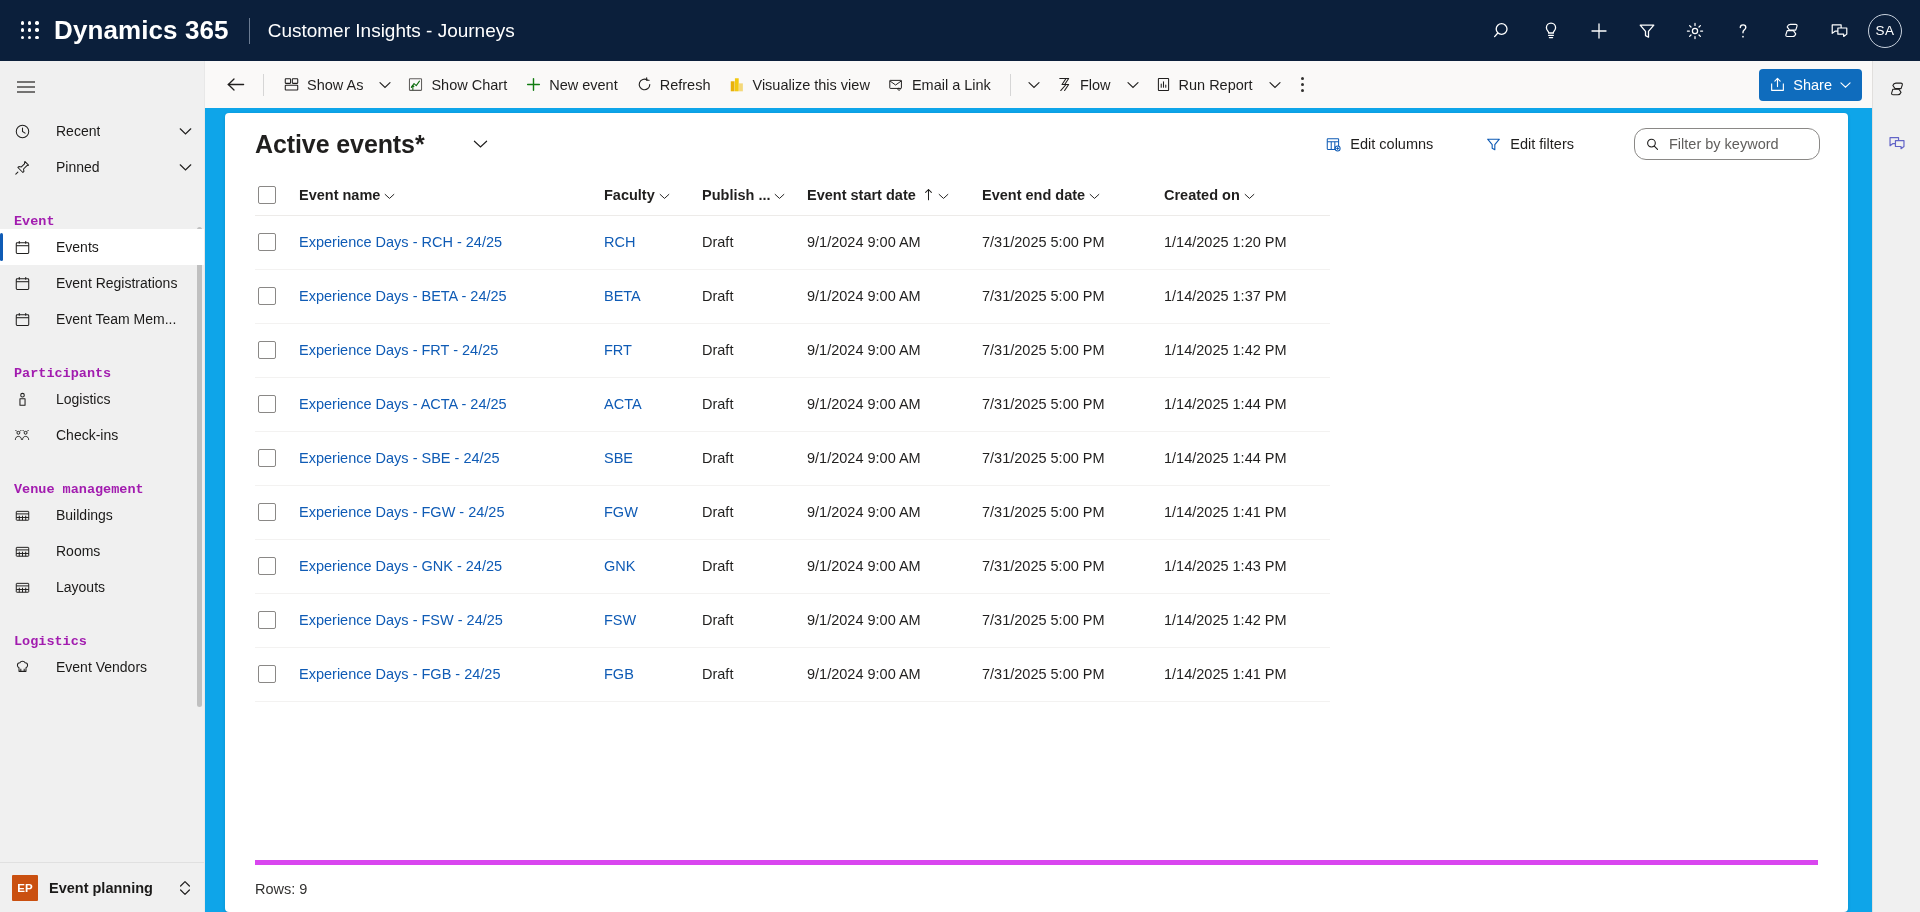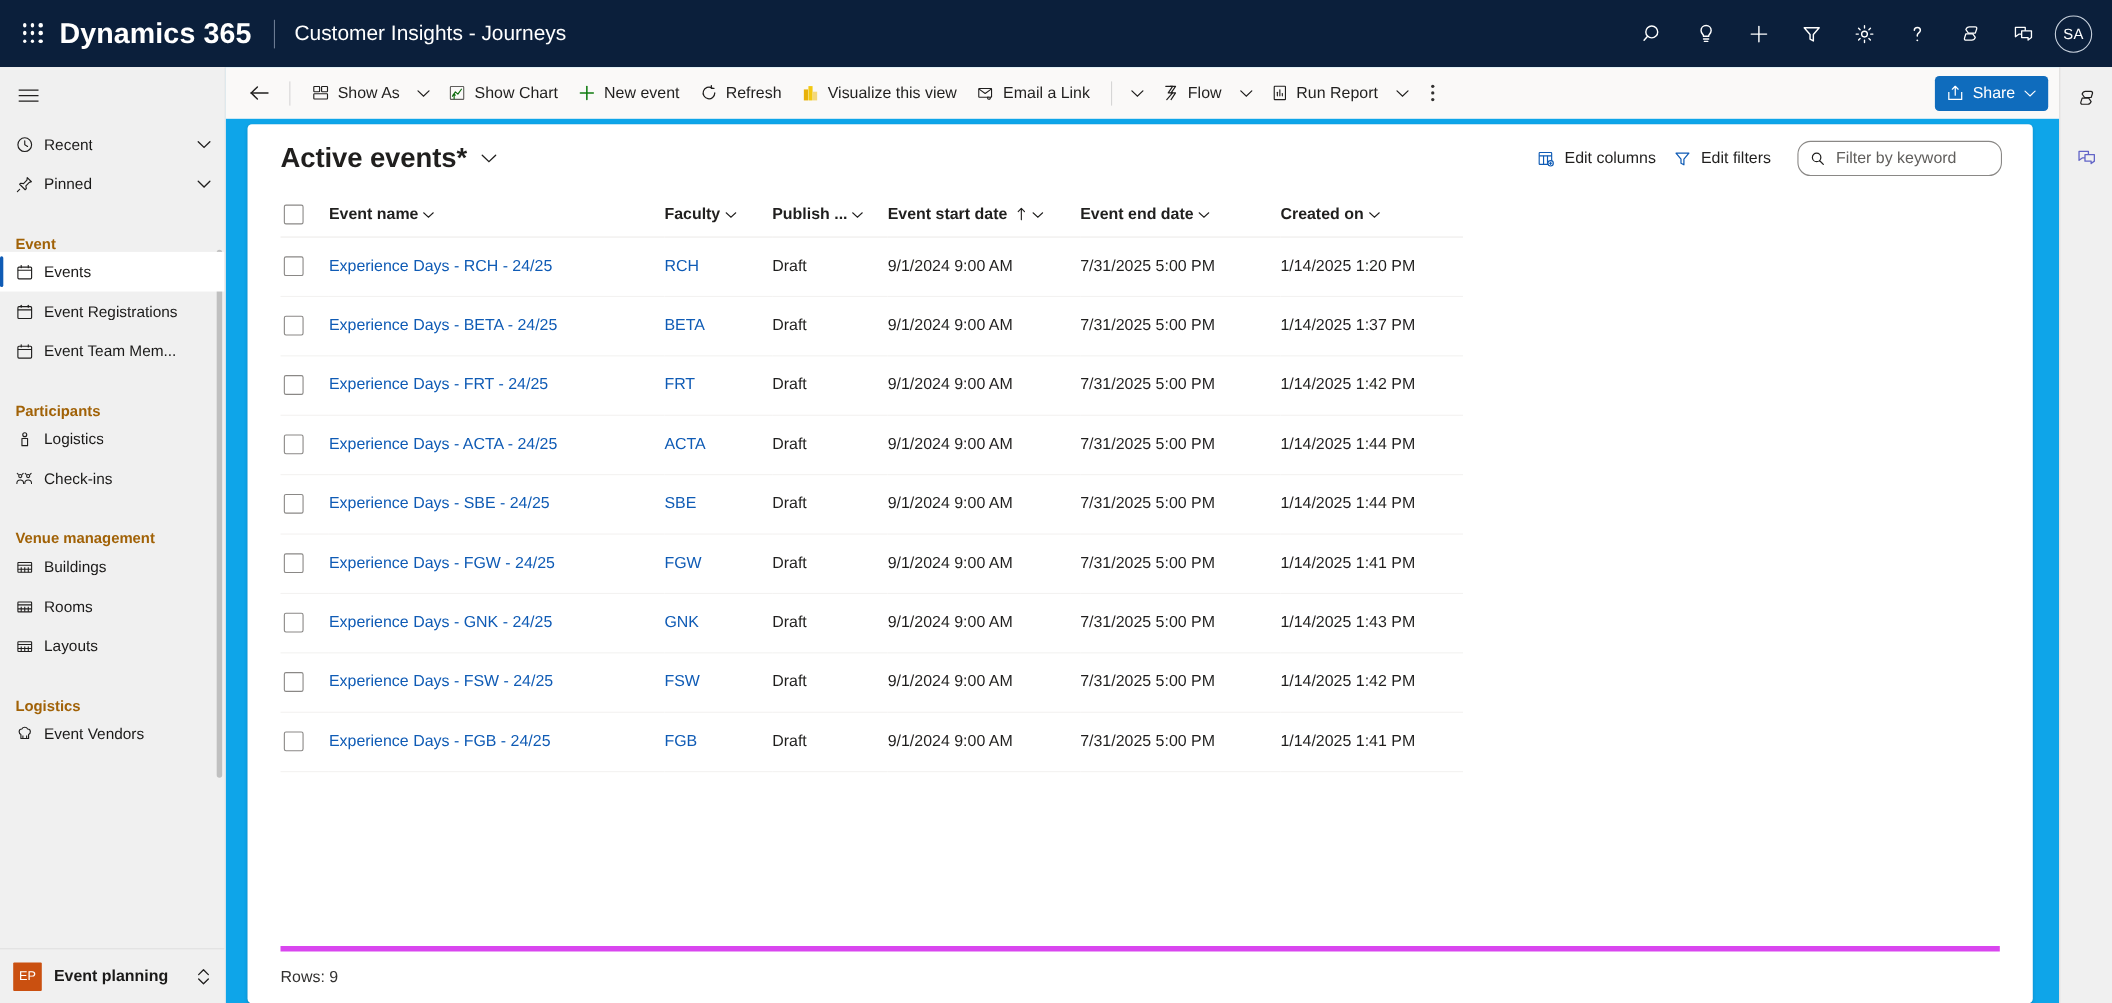--- a/index.html
+++ b/index.html
@@ -75,44 +75,45 @@
     position: absolute; right: 2px; top: 50px; width: 5px; bottom: 54px;
     background: transparent;
   }
   .sb-thumb {
     position: absolute; right: 2px; top: 118px; width: 5px; height: 480px;
     background: #c0c0c0; border-radius: 3px;
   }
   .sb-item {
     height: 36px; display: flex; align-items: center;
     padding-left: 12px; cursor: pointer; position: relative;
-    font-size: 14px; color: #1b1a19; gap: 8px;
+    font-size: 14px; color: #1b1a19; gap: 24px;
   }
   .sb-item.selected { background: #ffffff; font-weight: 400; }
   .sb-item.selected::before {
     content: ""; position: absolute; left: 0; top: 4px; bottom: 4px;
     width: 3px; background: #0f5bb5; border-radius: 2px;
   }
   .sb-ico { width: 20px; display: flex; align-items: center; justify-content: center; flex: 0 0 20px; }
   .sb-ico svg { display: block; }
   .sb-label { white-space: nowrap; overflow: hidden; }
   .sb-chev { margin-left: auto; margin-right: 12px; display: flex; align-items: center; }
   .sb-group {
-    font-size: 13.5px; font-weight: bold; color: #a16207;
+    font-size: 13.5px; font-weight: bold; color: #a21caf;
     padding: 0 0 0 14px; height: 34px; display: flex; align-items: flex-end;
     margin-top: 10px;
+    font-family: Liberation Mono, monospace;
   }
   .sb-bottom {
     border-top: 1px solid #e0e0e0;
     height: 50px; display: flex; align-items: center; padding: 0 12px;
     cursor: pointer; gap: 11px; background: #f0f0f0;
   }
   .ep-badge {
     width: 26px; height: 26px; background: #ca5010; color: #fff;
-    font-size: 11.5px; font-weight: normal; display: flex; align-items: center;
+    font-size: 11.5px; font-weight: bold; display: flex; align-items: center;
     justify-content: center; flex: 0 0 26px; border-radius: 1px;
   }
   .ep-label { font-size: 14.5px; font-weight: bold; color: #1b1a19; }
   .ep-switch { margin-left: auto; display: flex; align-items: center; }
 
   
   .main { flex: 1; display: flex; flex-direction: column; min-width: 0; background: #0ea5e9; }
 
   .cmdbar {
     height: 47px; min-height: 47px;
@@ -153,20 +154,21 @@
     margin: 5px 24px 0 20px;
     background: #fff;
     border-radius: 4px;
     box-shadow: 0 1.6px 3.6px rgba(0,0,0,.11), 0 0.3px 0.9px rgba(0,0,0,.07);
     flex: 1; display: flex; flex-direction: column; min-height: 0;
     overflow: hidden;
   }
   .card-head {
     height: 62px; min-height: 62px; display: flex; align-items: center;
     padding: 0 28px 0 30px;
+    gap: 36px;
   }
   .view-title {
     font-size: 25px; font-weight: 600; color: #201f1e; letter-spacing: -.1px;
   }
   .view-caret { margin-left: 12px; display: flex; align-items: center; cursor: pointer; }
   .ch-spacer { flex: 1; }
   .ch-btn {
     height: 32px; display: flex; align-items: center; gap: 8px;
     padding: 0 8px; font-size: 14.5px; color: #201f1e;
     cursor: pointer; border-radius: 2px; white-space: nowrap;

